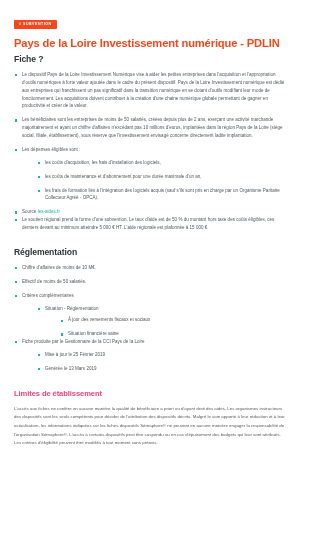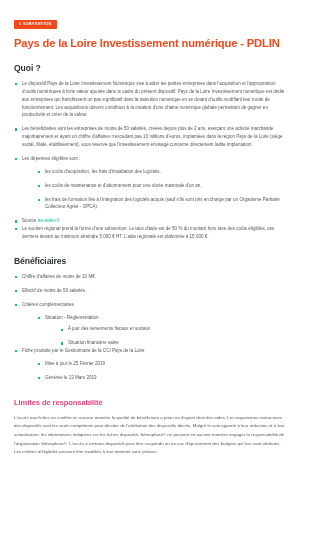--- a/index.html
+++ b/index.html
@@ -36,21 +36,21 @@
     margin-bottom: 7px;
   }
 
   
   .main-title {
     color: #f4481b;
     font-size: 11.2px;
     font-weight: bold;
     letter-spacing: -0.15px;
     line-height: 1.25;
-    margin-bottom: 13px;
+    margin-bottom: 4px;
   }
 
   
   .sec-h {
     font-size: 8.6px;
     font-weight: bold;
     color: #2f3337;
     letter-spacing: -0.1px;
     margin-top: 15px;
     margin-bottom: 7px;
@@ -117,21 +117,21 @@
 </head>
 <body>
 
 <div class="page">
 
   <span class="badge"># SUBVENTION</span>
 
   <h1 class="main-title">Pays de la Loire Investissement numérique - PDLIN</h1>
 
   
-  <h2 class="sec-h first">Quoi ?</h2>
+  <h2 class="sec-h first">Fiche ?</h2>
   <ul class="lvl1">
     <li>
       <span class="li-wrap">Le dispositif Pays de la Loire Investissement Numérique vise à aider les petites entreprises dans l'acquisition et l'appropriation d'outils numériques à forte valeur ajoutée dans le cadre du présent dispositif. Pays de la Loire Investissement numérique est dédié aux entreprises qui franchissent un pas significatif dans la transition numérique en se dotant d'outils modifiant leur mode de fonctionnement. Les acquisitions doivent contribuer à la création d'une chaine numérique globale permettant de gagner en productivité et créer de la valeur.</span>
     </li>
     <li>
       <span class="li-wrap">Les bénéficiaires sont les entreprises de moins de 50 salariés, créées depuis plus de 2 ans, exerçant une activité marchande majoritairement et ayant un chiffre d'affaires n'excédant pas 10 millions d'euros, implantées dans la région Pays de la Loire (siège social, filiale, établissement), sous réserve que l'investissement envisagé concerne directement ladite implantation.</span>
     </li>
     <li>
       <span class="li-wrap">Les dépenses éligibles sont :</span>
       <ul class="lvl2">
@@ -144,21 +144,21 @@
       <span>Source </span><a class="src-link" href="#">les-aides.fr</a>
     </li>
   </ul>
 
   
   <ul class="lvl1">
     <li>Le soutien régional prend la forme d'une subvention. Le taux d'aide est de 50 % du montant hors taxe des coûts éligibles, ces derniers devant au minimum atteindre 5 000 € HT. L'aide régionale est plafonnée à 15 000 €.</li>
   </ul>
 
   
-  <h2 class="sec-h">Bénéficiaires</h2>
+  <h2 class="sec-h">Réglementation</h2>
   <ul class="lvl1">
     <li>Chiffre d'affaires de moins de 10 M€.</li>
     <li>Effectif de moins de 50 salariés.</li>
     <li>
       <span class="li-wrap">Critères complémentaires</span>
       <ul class="lvl2">
         <li>
           <span class="li-wrap">Situation - Réglementation</span>
           <ul class="lvl3">
             <li>À jour des versements fiscaux et sociaux</li>
@@ -174,21 +174,21 @@
     <li>
       <span class="li-wrap">Fiche produite par le Gestionnaire de la CCI Pays de la Loire</span>
       <ul class="lvl2">
         <li>Mise à jour le 25 Février 2019</li>
         <li>Générée le 13 Mars 2019</li>
       </ul>
     </li>
   </ul>
 
   
-  <h2 class="sec-h danger">Limites de responsabilité</h2>
+  <h2 class="sec-h danger">Limites de établissement</h2>
   <div class="disclaimer">
     <span>L'accès aux fiches ne confère en aucune manière la qualité de bénéficiaire a priori ou d'ayant droit des aides.</span>
     <span>Les organismes instructeurs des dispositifs sont les seuls compétents pour décider de l'attribution des dispositifs décrits.</span>
     <span>Malgré le soin apporté à leur rédaction et à leur actualisation, les informations indiquées sur les fiches dispositifs Sémaphore® ne peuvent en aucune manière engager la responsabilité de l'organisation Sémaphore®.</span>
     <span>L'accès à certains dispositifs peut être suspendu ou en cas d'épuisement des budgets qui leur sont attribués. Les critères d'éligibilité peuvent être modifiés à tout moment sans préavis.</span>
   </div>
 
 </div>
 
 </body></html>

